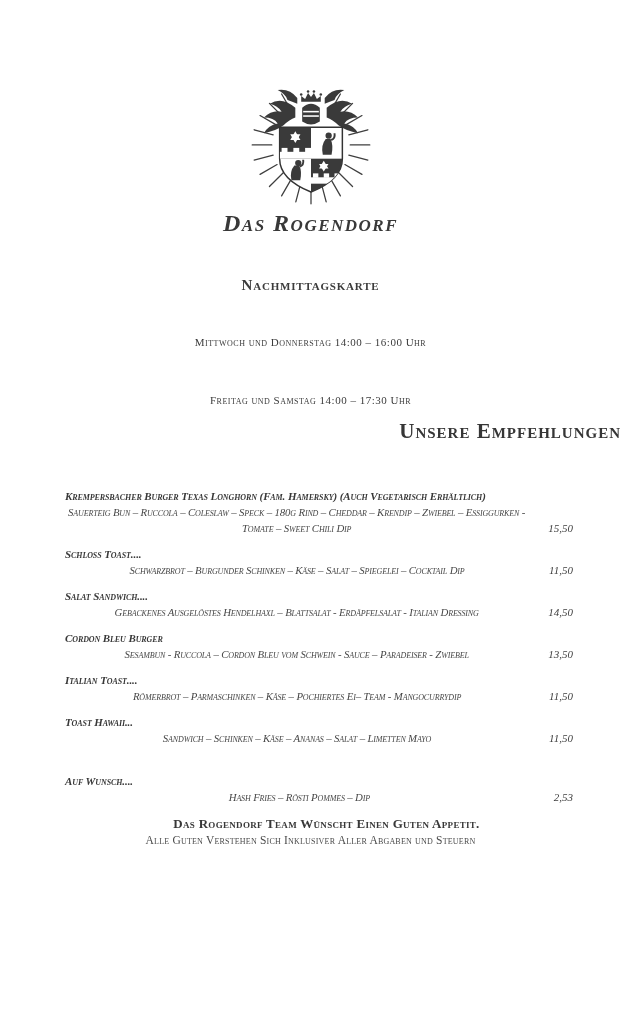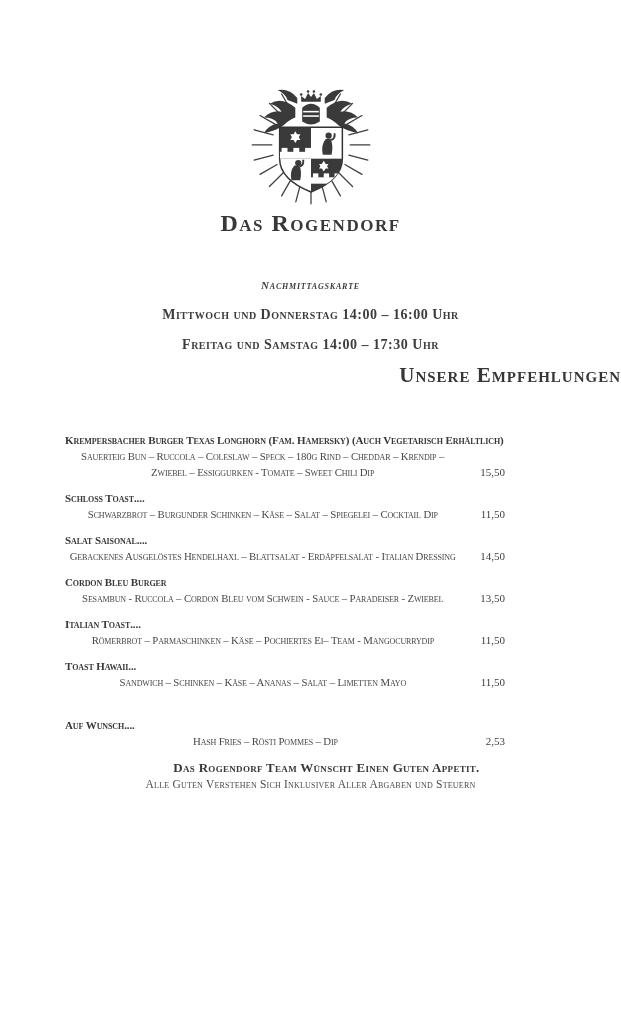--- a/index.html
+++ b/index.html
@@ -21,53 +21,55 @@
     margin: 78px auto 0 auto;
   }
   .brand {
     margin-top: 2px;
     text-align: center;
     font-variant: small-caps;
     font-weight: bold;
     font-size: 24px;
     letter-spacing: 1.5px;
     color: #383838;
+    font-style: italic;
   }
   .header {
     margin-top: 34px;
     text-align: center;
     font-variant: small-caps;
     color: #3c3c3c;
   }
   .header .card-title {
-    font-size: 11px;
+    font-size: 15px;
     font-weight: bold;
     letter-spacing: 0.8px;
     line-height: 29px;
-    font-style: italic;
   }
   .header .hours {
-    font-size: 14px;
-    font-weight: bold;
+    font-size: 11px;
+    font-weight: normal;
     letter-spacing: 0.5px;
     line-height: 29.5px;
+    margin-top: 28px;
   }
   .section-title {
     margin-top: 4px;
     text-align: right;
     font-variant: small-caps;
     font-weight: bold;
     font-size: 21px;
     letter-spacing: 1px;
     color: #363636;
   }
   .menu {
     margin-top: 44px;
-    padding: 0 116px 0 65px;
-    font-variant: small-caps;
+    padding: 0 48px 0 65px;
+    font-variant: small-caps;
+    font-style: italic;
   }
   .menu-item { margin-bottom: 10px; }
   .menu-item.extra-gap { margin-top: 27px; }
   .item-name {
     font-size: 11px;
     font-weight: bold;
     letter-spacing: -0.1px;
     line-height: 16px;
     color: #383838;
   }
@@ -221,21 +223,21 @@
 
   <div class="menu-item">
     <div class="item-name">Schloss Toast....</div>
     <div class="item-line">
       <div class="item-desc">Schwarzbrot – Burgunder Schinken – Käse – Salat – Spiegelei – Cocktail Dip</div>
       <div class="item-price">11,50</div>
     </div>
   </div>
 
   <div class="menu-item">
-    <div class="item-name">Salat Saisonal....</div>
+    <div class="item-name">Salat Sandwich....</div>
     <div class="item-line">
       <div class="item-desc">Gebackenes Ausgelöstes Hendelhaxl – Blattsalat - Erdäpfelsalat - Italian Dressing</div>
       <div class="item-price">14,50</div>
     </div>
   </div>
 
   <div class="menu-item">
     <div class="item-name">Cordon Bleu Burger</div>
     <div class="item-line">
       <div class="item-desc">Sesambun - Ruccola – Cordon Bleu vom Schwein - Sauce – Paradeiser - Zwiebel</div>

